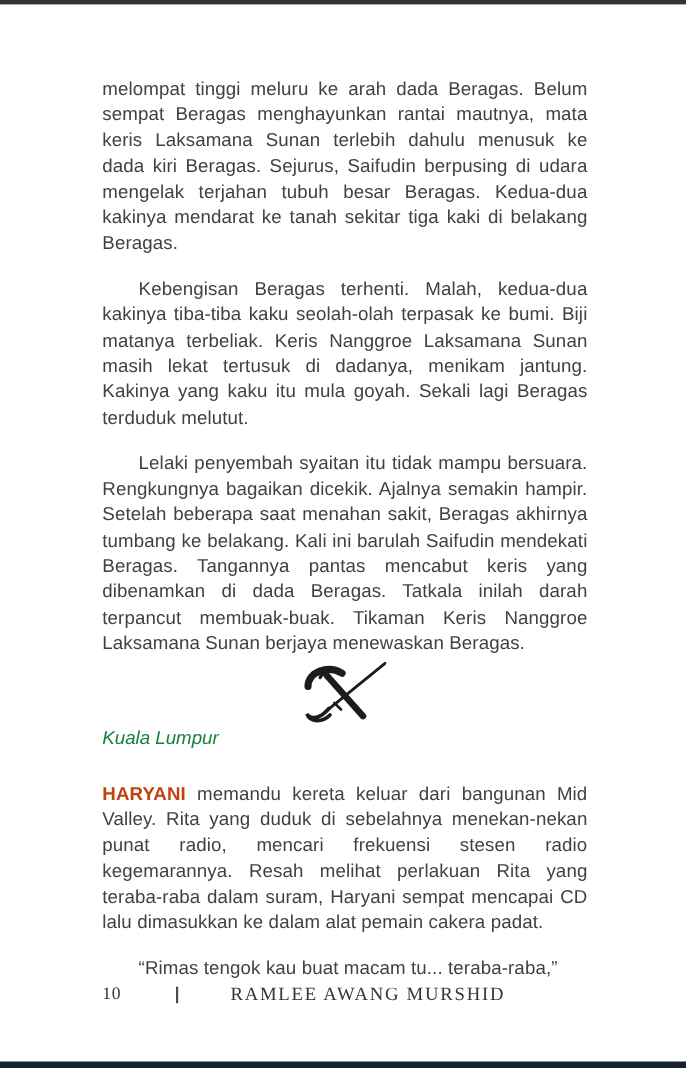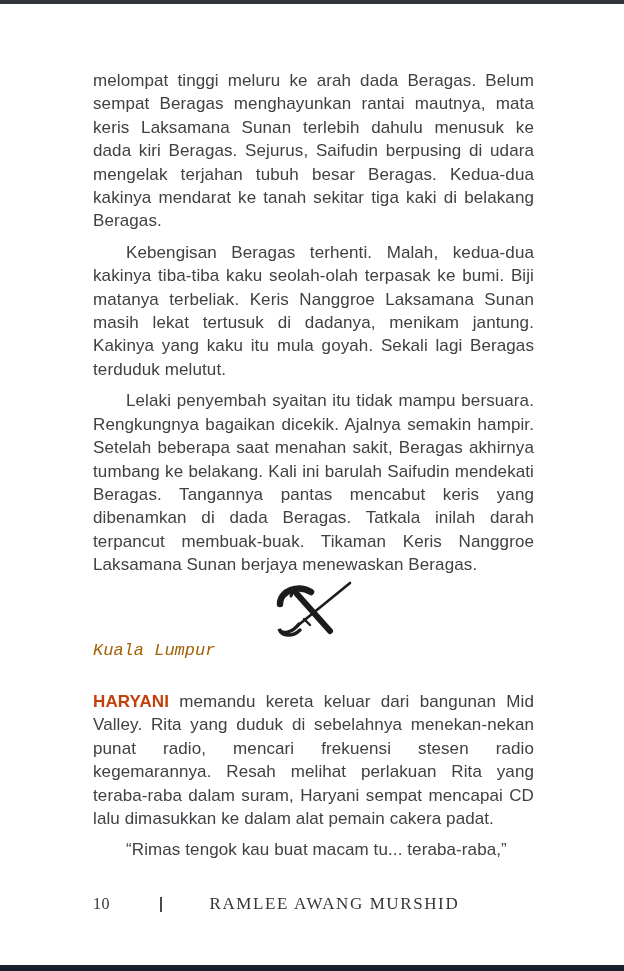--- a/index.html
+++ b/index.html
@@ -29,35 +29,34 @@
   .para {
     margin: 0;
     font-size: 17px;
     line-height: 23.4px;
     color: #404045;
     text-align: justify;
     text-justify: inter-word;
     letter-spacing: 0.1px;
   }
   .para.indent { text-indent: 33px; }
-  .para + .para { margin-top: 8px; }
+  .para + .para { margin-top: 18px; }
   .lead-word { font-weight: 700; color: #c2410c; }
   .ornament {
     width: 96px;
     height: 58px;
     margin: 4px auto 0 auto;
     text-align: center;
   }
   .scene-meta {
     margin: 0;
     font-size: 17px;
     line-height: 23.4px;
     font-style: italic;
-    color: #a16207;
-    font-family: Liberation Mono, monospace;
+    color: #15803d;
   }
   .after-break { margin-top: 28px; }
   .quote-para { margin-top: 4px; }
   .footer {
     position: absolute;
     left: 93px;
     top: 894px;
     display: flex;
     align-items: center;
     font-family: "Liberation Serif", serif;

